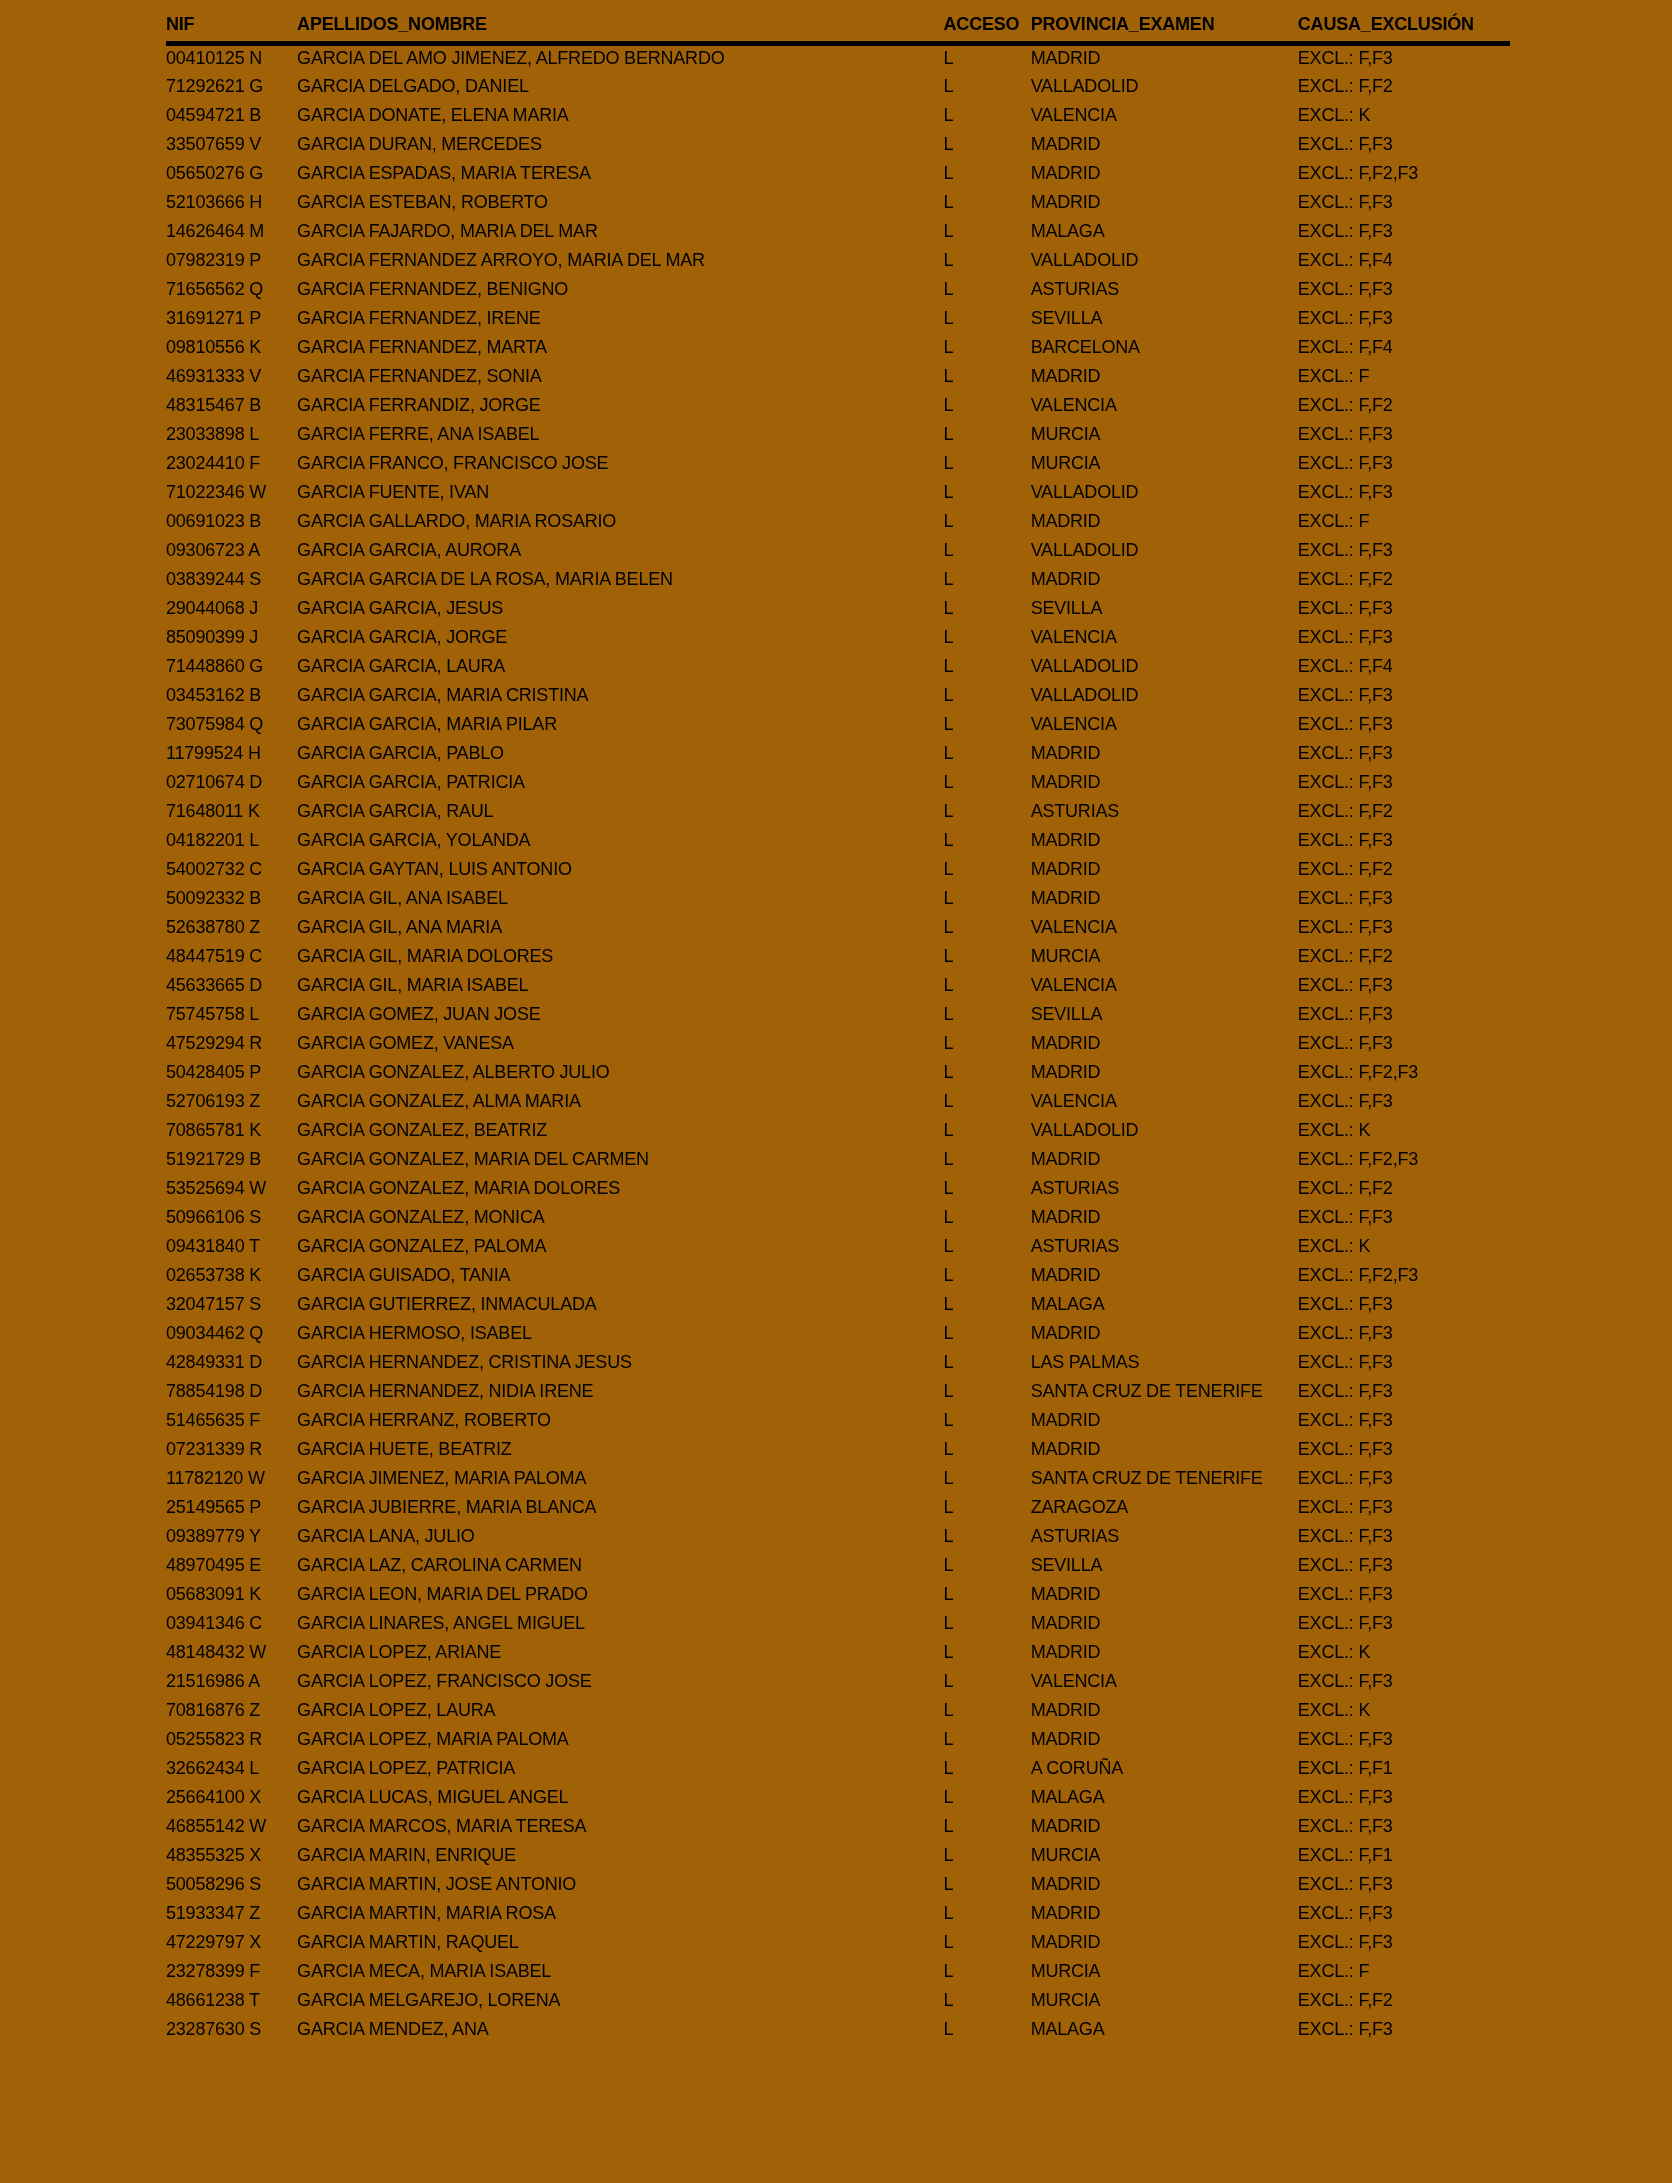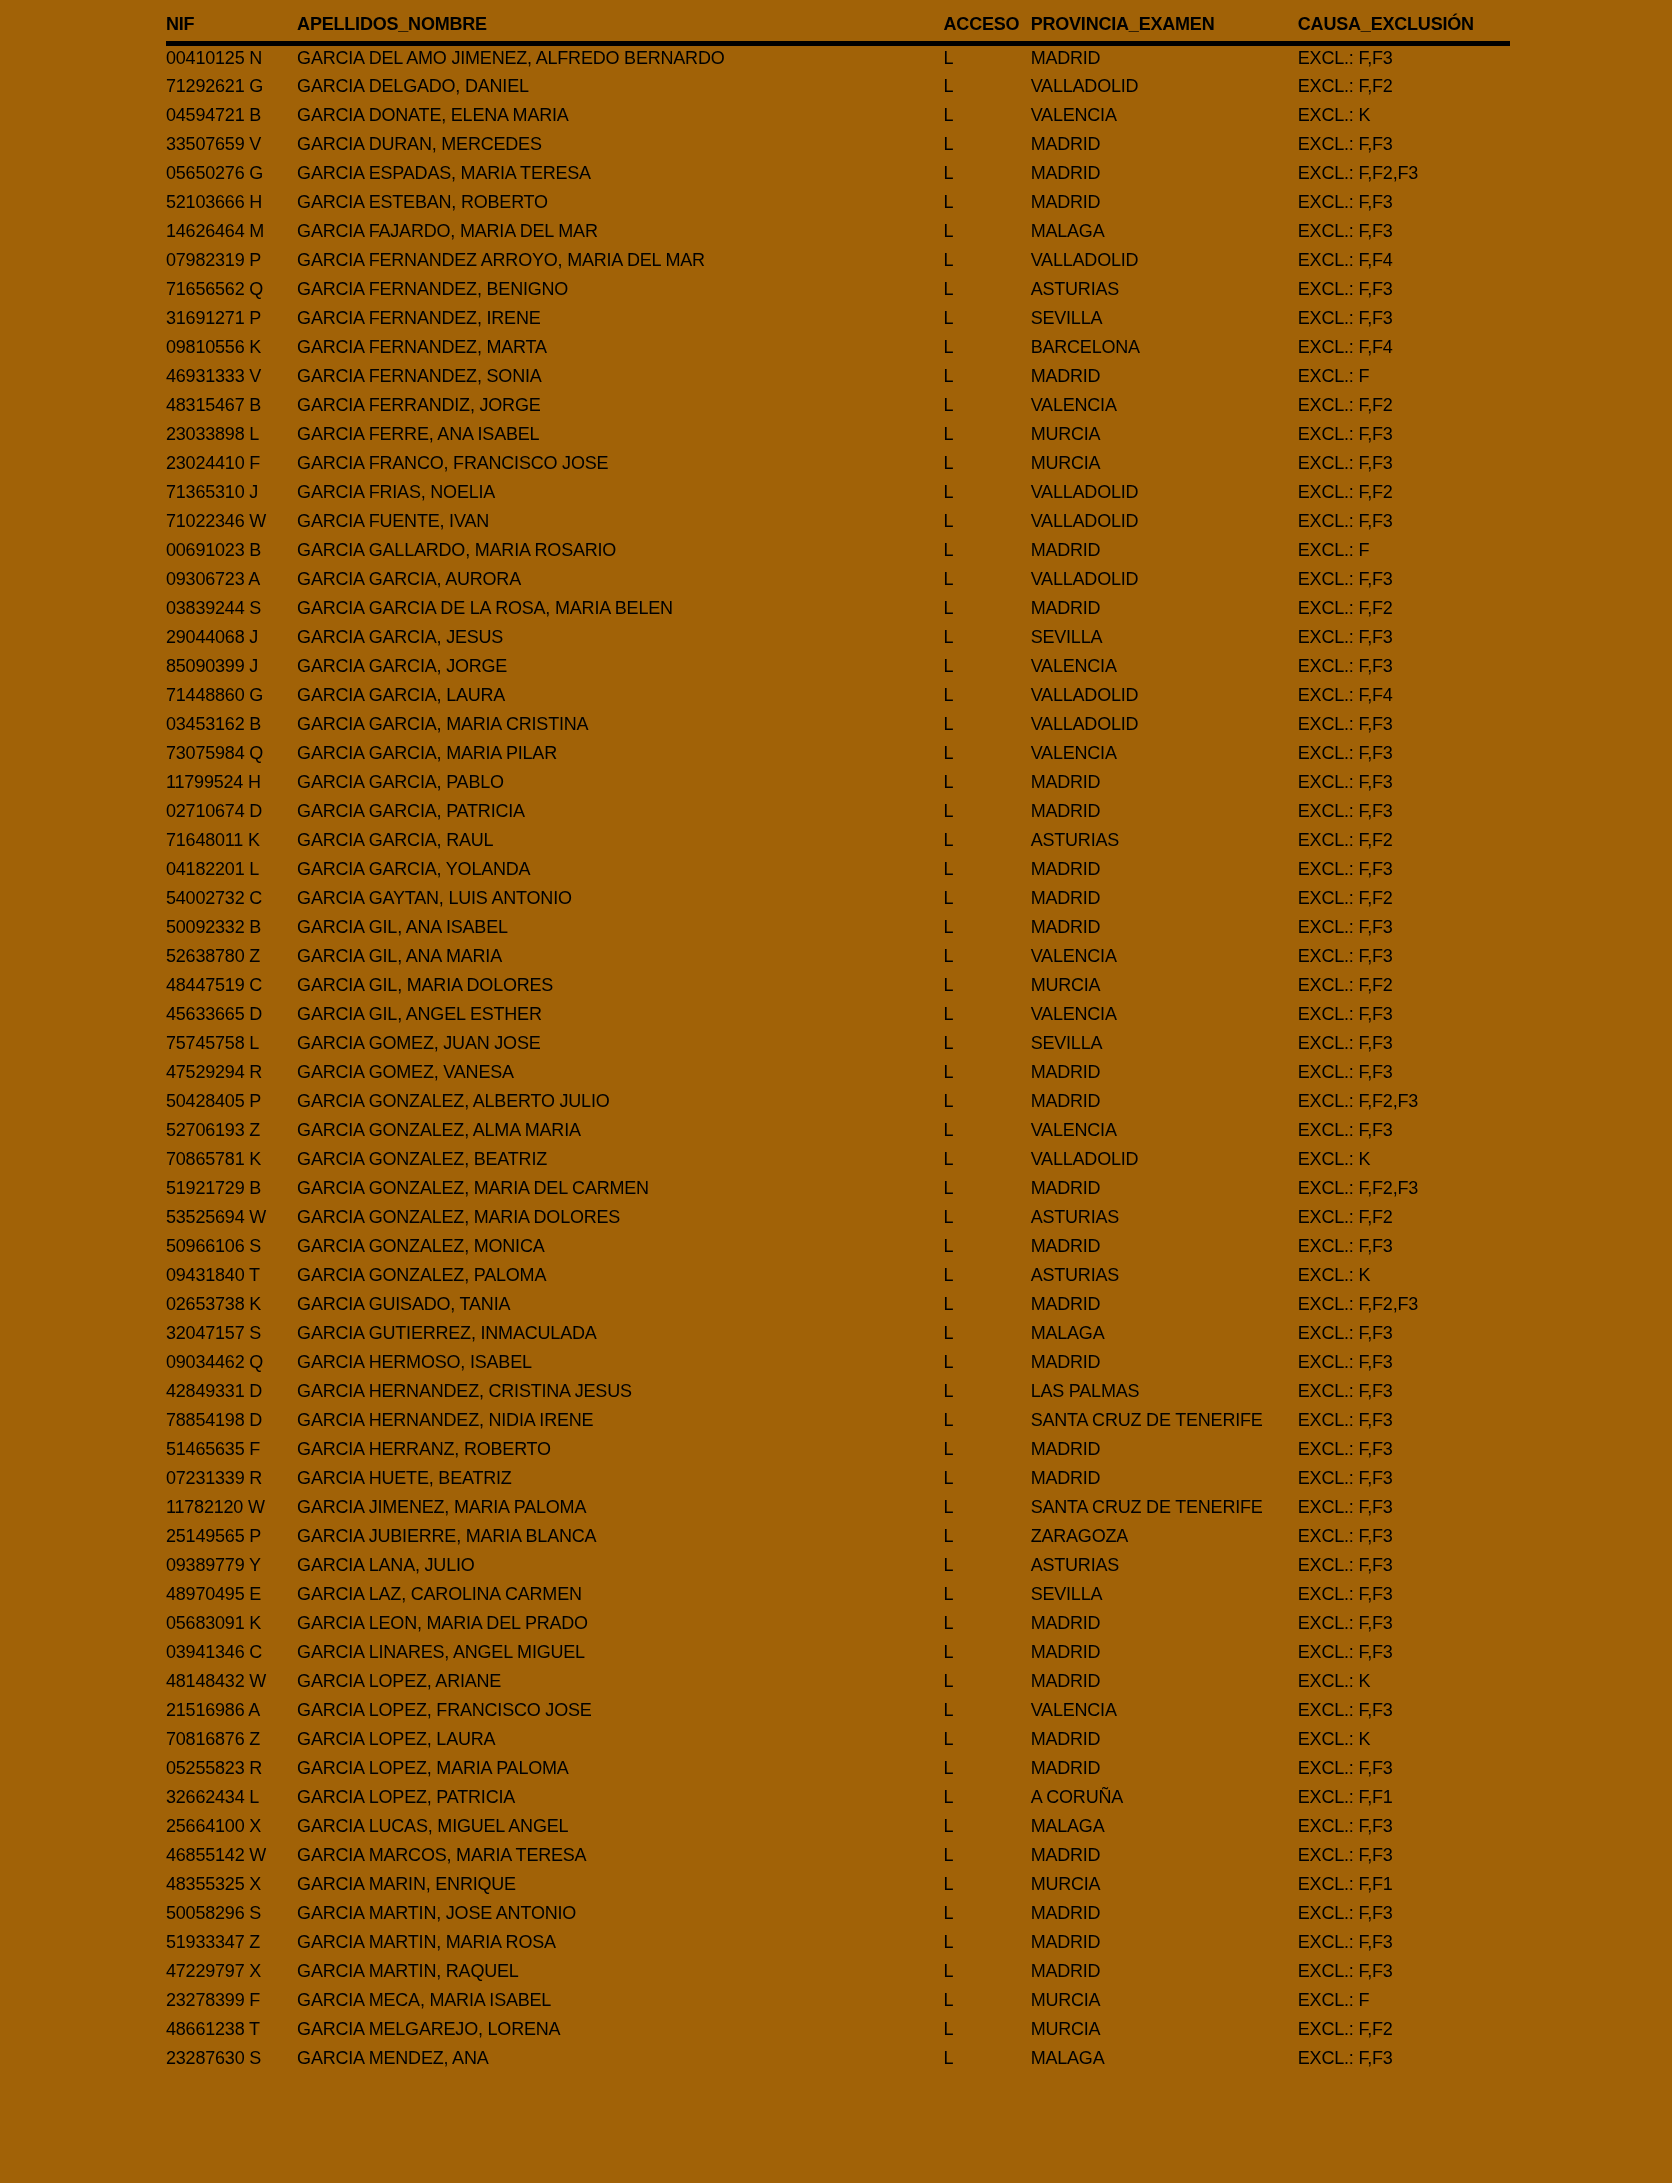--- a/index.html
+++ b/index.html
@@ -172,27 +172,20 @@
           <td>EXCL.: F,F3</td>
         </tr>
         <tr>
           <td>23024410 F</td>
           <td>GARCIA FRANCO, FRANCISCO JOSE</td>
           <td>L</td>
           <td>MURCIA</td>
           <td>EXCL.: F,F3</td>
         </tr>
         <tr>
-          <td>71365310 J</td>
-          <td>GARCIA FRIAS, NOELIA</td>
-          <td>L</td>
-          <td>VALLADOLID</td>
-          <td>EXCL.: F,F2</td>
-        </tr>
-        <tr>
           <td>71022346 W</td>
           <td>GARCIA FUENTE, IVAN</td>
           <td>L</td>
           <td>VALLADOLID</td>
           <td>EXCL.: F,F3</td>
         </tr>
         <tr>
           <td>00691023 B</td>
           <td>GARCIA GALLARDO, MARIA ROSARIO</td>
           <td>L</td>
@@ -299,21 +292,21 @@
         </tr>
         <tr>
           <td>48447519 C</td>
           <td>GARCIA GIL, MARIA DOLORES</td>
           <td>L</td>
           <td>MURCIA</td>
           <td>EXCL.: F,F2</td>
         </tr>
         <tr>
           <td>45633665 D</td>
-          <td>GARCIA GIL, ANGEL ESTHER</td>
+          <td>GARCIA GIL, MARIA ISABEL</td>
           <td>L</td>
           <td>VALENCIA</td>
           <td>EXCL.: F,F3</td>
         </tr>
         <tr>
           <td>75745758 L</td>
           <td>GARCIA GOMEZ, JUAN JOSE</td>
           <td>L</td>
           <td>SEVILLA</td>
           <td>EXCL.: F,F3</td>

